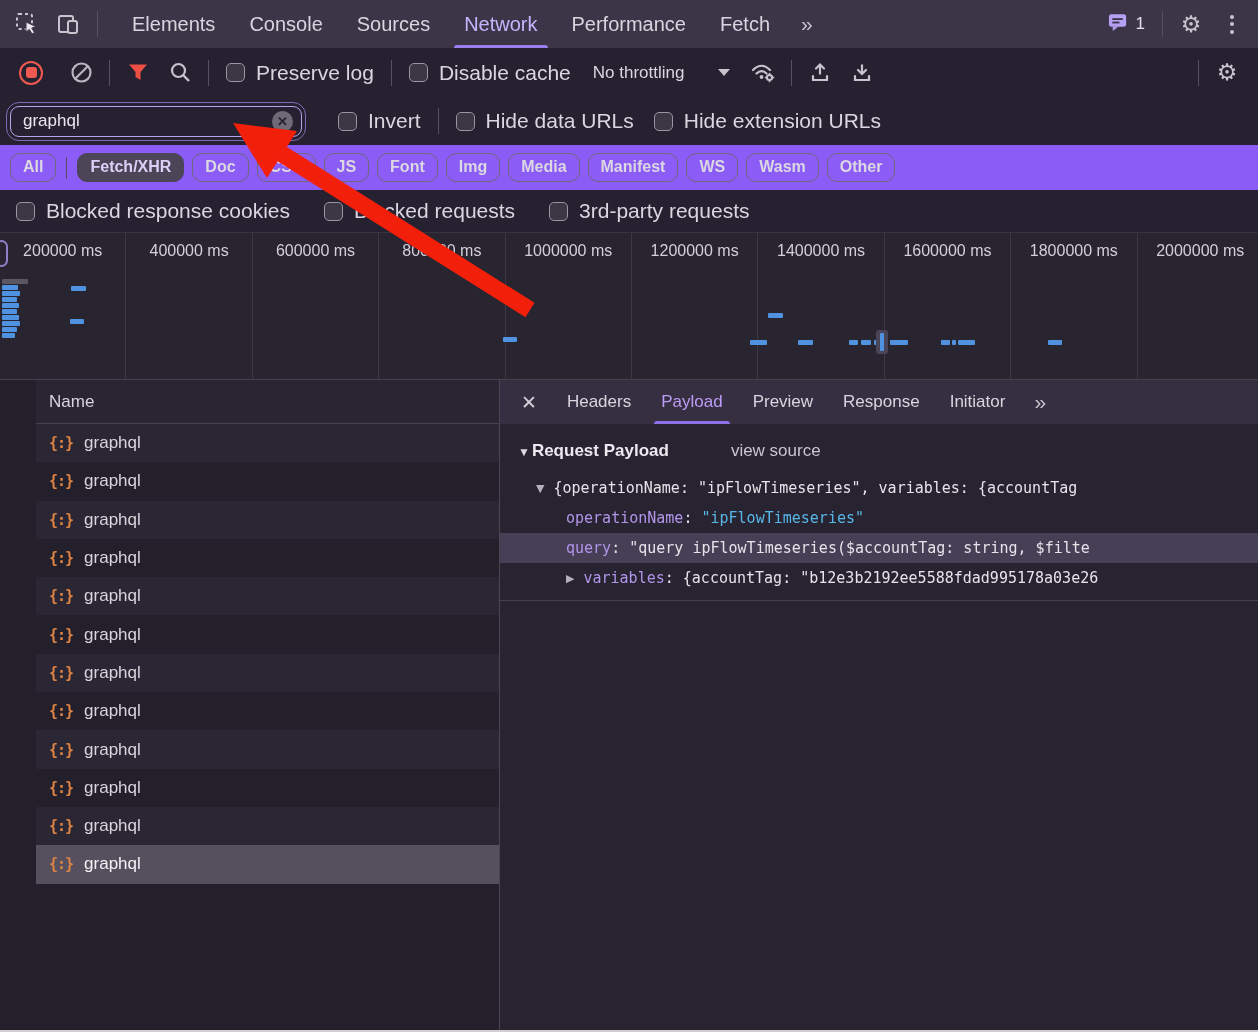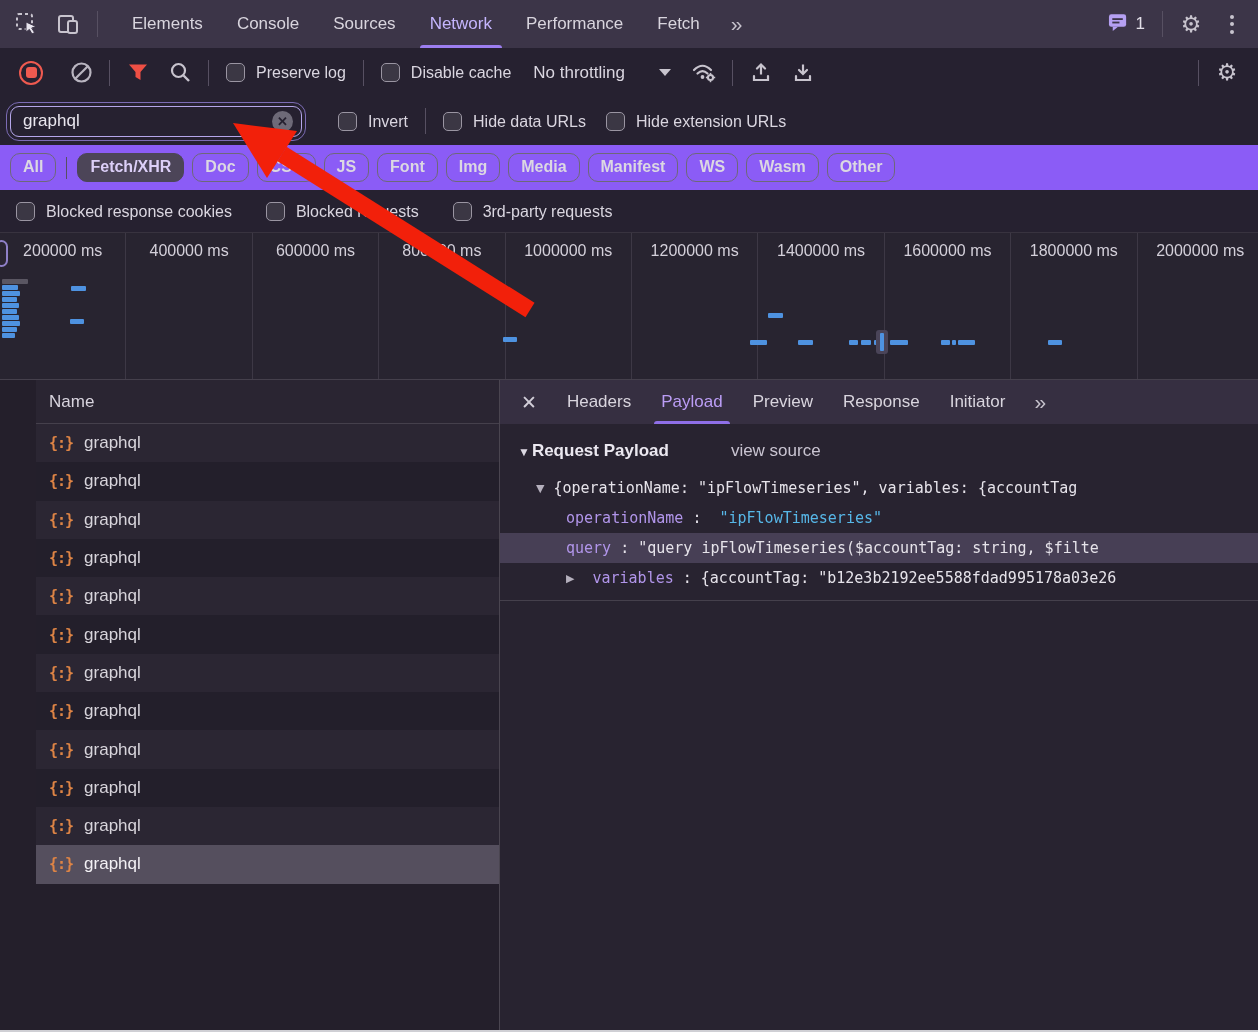--- a/index.html
+++ b/index.html
@@ -10,36 +10,36 @@
     font-family:"Liberation Sans", sans-serif;
     -webkit-font-smoothing:antialiased;
   }
   .devtools { position:relative; width:1258px; height:1032px; display:flex; flex-direction:column; border-bottom:2px solid #cfcfd4; }
 
   
   .tabbar { flex:0 0 48px; background:#3c3548; display:flex; align-items:center; padding:0 6px; }
   .icon-btn { width:42px; height:42px; display:flex; align-items:center; justify-content:center; flex:0 0 auto; }
   .vdiv { width:1px; height:26px; background:#575062; margin:0 7px; flex:0 0 auto; }
   .tabs { display:flex; height:100%; margin-left:10px; }
-  .tab { padding:8px 17px; display:flex; align-items:center; font-size:17px; position:relative; color:#d9d5de; }
+  .tab { padding:8px 17px; display:flex; align-items:center; font-size:20px; position:relative; color:#d9d5de; }
   .tab.active { color:#c4b5fd; }
   .tab.active::after { content:""; position:absolute; left:7px; right:7px; bottom:0; height:3px; background:#9c7ef0; border-radius:3px 3px 0 0; }
   .chev { font-size:21px; color:#c8c4ce; padding:0 14px; }
   .tabbar-right { margin-left:auto; display:flex; align-items:center; }
   .issues { display:flex; align-items:center; gap:7px; font-size:17px; padding:0 10px; color:#e2dfe8; }
   .kebab { display:flex; flex-direction:column; gap:3.5px; align-items:center; width:40px; }
   .kebab i { width:4px; height:4px; border-radius:50%; background:#c8c4ce; }
   .gear-glyph { font-family:"DejaVu Sans", sans-serif; font-size:23px; color:#c8c4ce; line-height:1; }
 
   
   .toolbar2 { flex:0 0 49px; background:#262130; display:flex; align-items:center; padding:0 10px; }
   .rec-btn { width:24px; height:24px; border-radius:50%; border:2.5px solid #ef5a50; display:flex; align-items:center; justify-content:center; }
   .rec-btn i { width:11px; height:11px; border-radius:3px; background:#ef5a50; }
   .cb { width:19px; height:19px; border:1.5px solid #9a95a2; border-radius:5px; background:#3b3744; flex:0 0 auto; }
-  .cb-item { display:flex; align-items:flex-end; gap:11px; font-size:16px; padding:0 10px; color:#dad6e0; }
+  .cb-item { display:flex; align-items:center; gap:11px; font-size:21px; padding:0 10px; color:#dad6e0; }
   .throttle { display:flex; align-items:center; gap:34px; font-size:17px; padding:0 12px; color:#dad6e0; }
   .tri-down { width:0; height:0; border-left:6px solid transparent; border-right:6px solid transparent; border-top:7px solid #c8c4ce; }
   .spacer { flex:1; }
 
   
   .filterrow { flex:0 0 48px; background:#262130; display:flex; align-items:center; padding:0 10px; }
   .filter-wrap { width:292px; height:31px; border:1.5px solid #b5a6ea; border-radius:9px; outline:1px solid #7c6cb5; outline-offset:3px; display:flex; align-items:center; padding:0 8px 0 12px; margin-right:26px; background:#262130; }
   .filter-wrap input { flex:1; background:transparent; border:0; outline:none; color:#eae7ef; font-size:17px; font-family:inherit; padding:0; }
   .clear-btn { width:21px; height:21px; border-radius:50%; background:#6e6a78; color:#262130; font-size:13px; font-weight:bold; display:flex; align-items:center; justify-content:center; flex:0 0 auto; }
 
@@ -79,21 +79,21 @@
   .dtab.active::after { content:""; position:absolute; left:8px; right:8px; bottom:0; height:3px; background:#8f6fe8; border-radius:3px 3px 0 0; }
 
   .payload { flex:1; overflow:hidden; }
   .payload-header { display:flex; align-items:baseline; padding:17px 0 6px 18px; }
   .ph-arrow { font-size:12px; color:#dcd8e2; margin-right:2px; }
   .ph-title { font-weight:bold; font-size:17px; color:#ebe8f0; }
   .ph-source { margin-left:62px; font-size:17px; color:#c9c4d1; }
   .ptree { font-family:"DejaVu Sans Mono", monospace; font-size:15px; margin-top:6px; }
   .pline { height:30px; display:flex; align-items:center; white-space:pre; overflow:hidden; }
   .pline.ind1 { padding-left:36px; }
-  .pline.ind2 { padding-left:66px;gap:9px; }
+  .pline.ind2 { padding-left:66px; }
   .pline.highlight { background:#473f55; }
   .pline .tri { font-size:11px; color:#b5b0bd; margin-right:9px; font-family:"DejaVu Sans", sans-serif; }
   .seg.plain { color:#e6e3ea; }
   .seg.key { color:#b195ea; }
   .seg.string { color:#57b7e8; }
   .ptree-divider { border-top:1px solid #45404c; margin-top:7px; }
 
   .arrow-overlay { position:absolute; left:0; top:0; width:1258px; height:1032px; z-index:40; pointer-events:none; }
 </style>
 </head>

